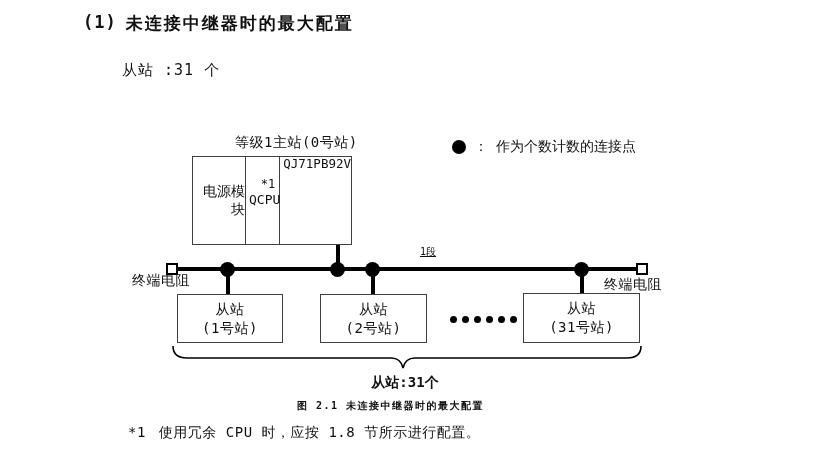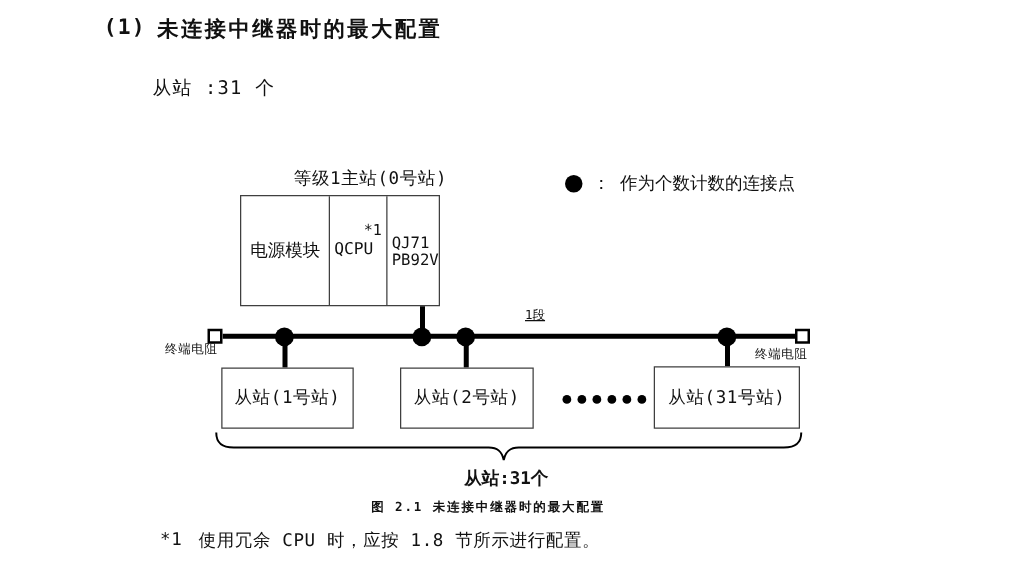--- a/index.html
+++ b/index.html
@@ -15,49 +15,49 @@
   .sum-slave{top:61px;}
 
   
   .master-label{left:193px;top:134px;font-size:14px;letter-spacing:0.5px;margin-left:42px;}
   .master-box{left:192px;top:156px;width:160px;height:89px;border:1px solid #3f3f3f;display:flex;box-sizing:border-box;background:#fff;}
   .mcell{box-sizing:border-box;position:relative;}
   .mcell1{width:73px;border-right:1px solid #3f3f3f;display:flex;align-items:center;justify-content:center;font-size:14px;text-align:right;}
   .mcell2{width:47px;border-right:1px solid #3f3f3f;}
   .mcell2 .note{position:absolute;top:20px;right:4px;font-size:12px;}
   .mcell2 .lbl{position:absolute;top:35px;left:3px;font-size:13px;}
-  .mcell3{flex:1;display:flex;flex-direction:column;justify-content:center;padding-left:3px;font-size:12.5px;line-height:14px;}
+  .mcell3{flex:1;display:flex;justify-content:center;padding-left:3px;font-size:12.5px;line-height:14px;}
 
   
   .legend{left:452px;top:138px;display:flex;align-items:center;gap:8px;font-size:14px;}
   .legend-dot{width:14px;height:14px;border-radius:50%;background:#000;}
 
   
   .busline{left:178px;top:267px;width:459px;height:4px;background:#000;}
   .term-sq{width:12px;height:12px;background:#fff;border:2px solid #000;box-sizing:border-box;top:263px;}
   .term-sq-left{left:166px;}
   .term-sq-right{left:636px;}
-  .term-label{font-size:10px;letter-spacing:0.5px;}
+  .term-label{font-size:14px;letter-spacing:0.5px;}
   .term-label-left{left:132px;top:272px;}
   .term-label-right{left:604px;top:276px;}
   .segment-label{left:420px;top:245px;font-size:10px;text-decoration:underline;}
 
   .vline{width:4px;background:#000;}
   .conn-master{left:336px;top:245px;height:26px;}
   .conn-s1{left:226px;top:269px;height:26px;}
   .conn-s2{left:371px;top:269px;height:26px;}
   .conn-s3{left:580px;top:269px;height:25px;}
   .busdot{width:15px;height:15px;border-radius:50%;background:#000;top:262px;}
   .dot-s1{left:220px;}
   .dot-master{left:330px;}
   .dot-s2{left:365px;}
   .dot-s3{left:574px;}
 
   
-  .slave-box{border:1.5px solid #3f3f3f;box-sizing:border-box;display:flex;flex-direction:row;align-items:center;justify-content:center;font-size:14px;line-height:19px;letter-spacing:0.5px;background:#fff;}
+  .slave-box{border:1.5px solid #3f3f3f;box-sizing:border-box;display:flex;flex-direction:column;align-items:center;justify-content:center;font-size:14px;line-height:19px;letter-spacing:0.5px;background:#fff;}
   .slave1{left:177px;top:294px;width:106px;height:49px;}
   .slave2{left:320px;top:294px;width:107px;height:49px;}
   .slave3{left:523px;top:293px;width:117px;height:50px;}
   .ellipsis{left:450px;top:316px;display:flex;gap:5px;align-items:center;}
   .edot{width:7px;height:7px;border-radius:50%;background:#000;}
 
   
   .brace{left:170px;top:344px;}
   .brace-label{left:345px;top:374px;width:120px;text-align:center;font-size:14px;font-weight:bold;}
   .caption{left:297px;top:399px;font-size:10px;font-weight:bold;letter-spacing:1.5px;}

